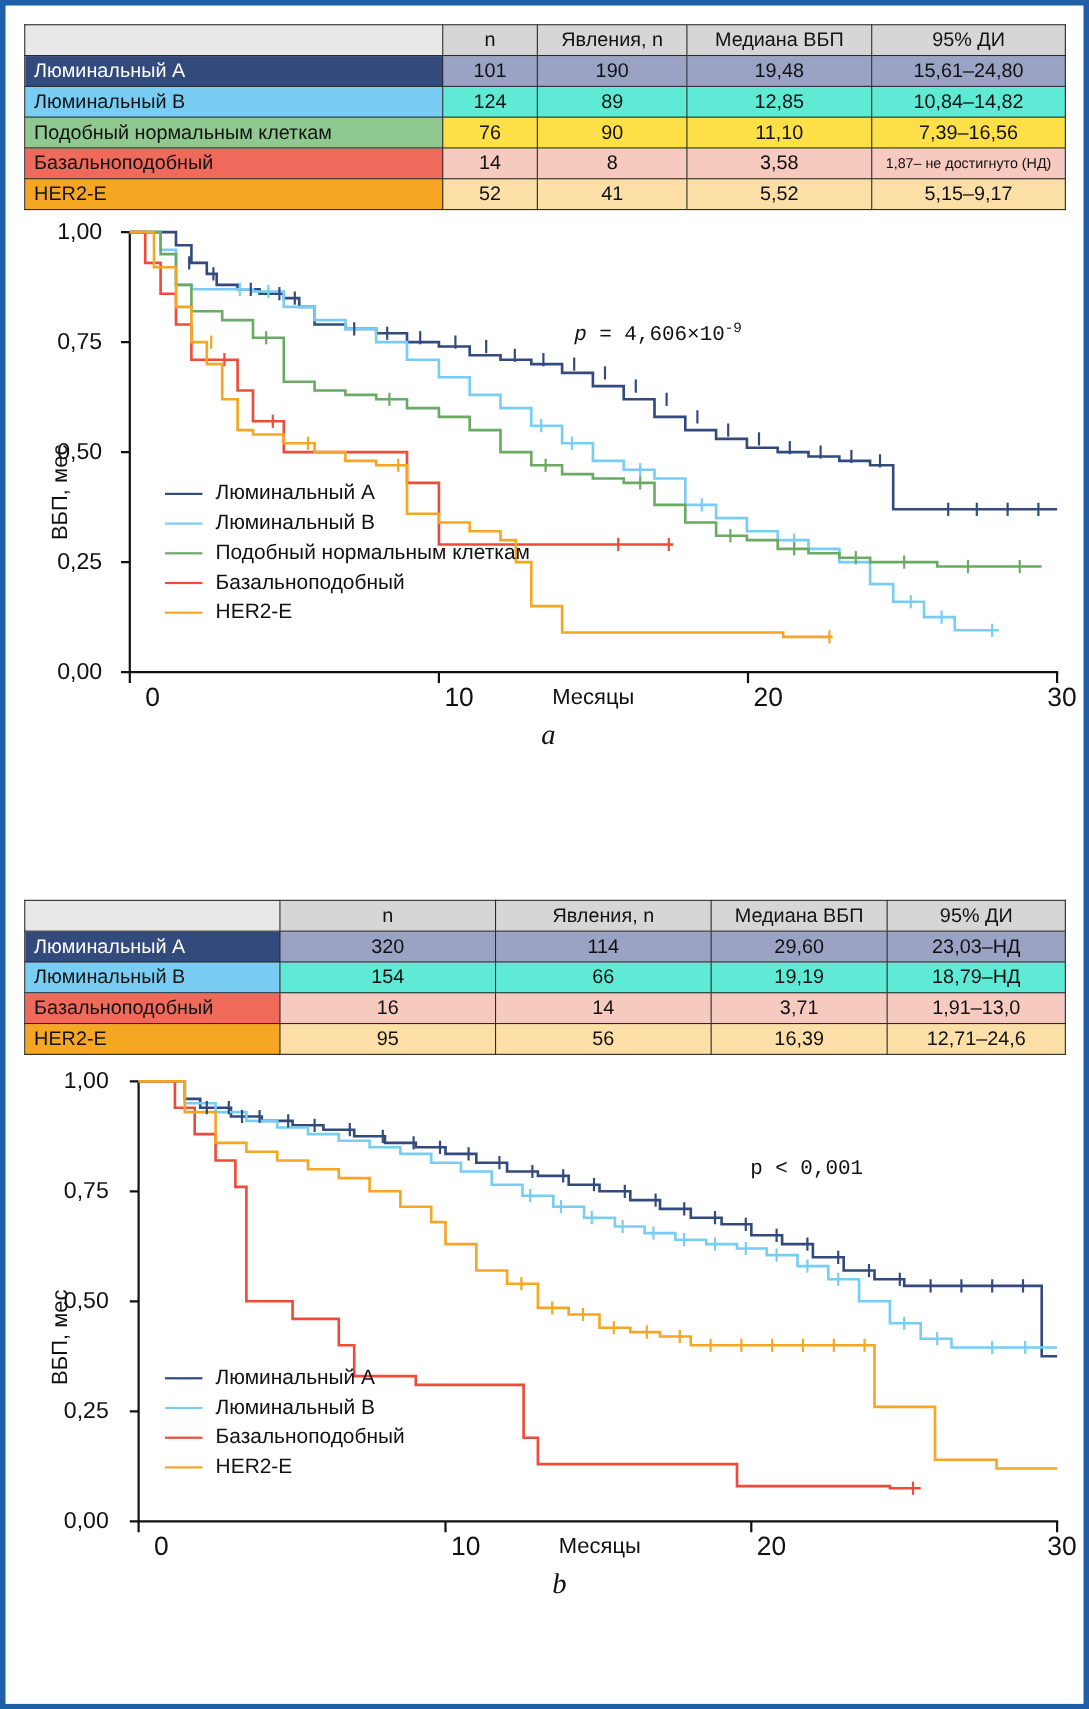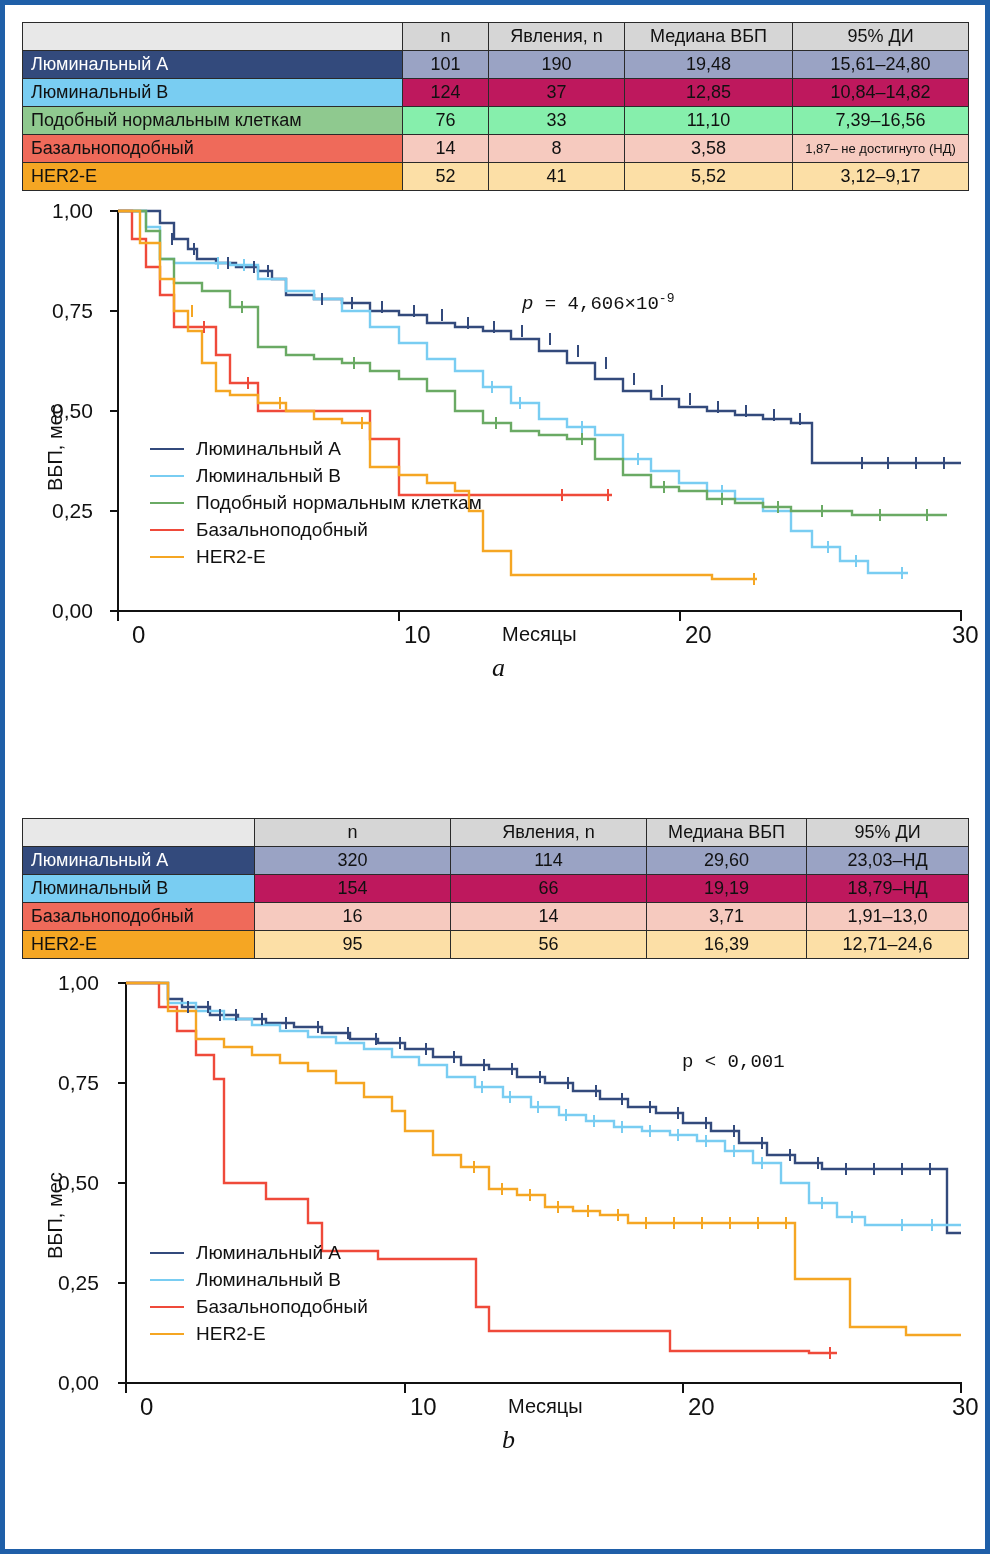--- a/index.html
+++ b/index.html
@@ -34,23 +34,23 @@
   table.km-table td.lbl{
     text-align:left;
     padding-left:8px;
   }
   .hdr{background:#d6d6d6;font-weight:400;}
   .hdr.empty{background:#e8e8e8;}
   
   .c-lumA-lbl{background:#334a7c;color:#ffffff;}
   .c-lumA-val{background:#9aa3c4;}
   .c-lumB-lbl{background:#79cdf2;color:#111;}
-  .c-lumB-val{background:#be185d;}
+  .c-lumB-val{background:#5eead4;}
   .c-norm-lbl{background:#8fc98f;color:#111;}
-  .c-norm-val{background:#86efac;}
+  .c-norm-val{background:#fde047;}
   .c-bas-lbl{background:#ef6a5a;color:#111;}
   .c-bas-val{background:#f6cabf;}
   .c-her-lbl{background:#f5a623;color:#111;}
   .c-her-val{background:#fcdfa6;}
   .small-ci{font-size:13px;}
   
   .chart-wrap{position:relative;}
   .axis-y-title{
     position:absolute;
     transform:rotate(-90deg);
@@ -111,44 +111,44 @@
       <tr>
         <td class="lbl c-lumA-lbl">Люминальный А</td>
         <td class="c-lumA-val">101</td>
         <td class="c-lumA-val">190</td>
         <td class="c-lumA-val">19,48</td>
         <td class="c-lumA-val">15,61–24,80</td>
       </tr>
       <tr>
         <td class="lbl c-lumB-lbl">Люминальный В</td>
         <td class="c-lumB-val">124</td>
-        <td class="c-lumB-val">37</td>
+        <td class="c-lumB-val">89</td>
         <td class="c-lumB-val">12,85</td>
         <td class="c-lumB-val">10,84–14,82</td>
       </tr>
       <tr>
         <td class="lbl c-norm-lbl">Подобный нормальным клеткам</td>
         <td class="c-norm-val">76</td>
-        <td class="c-norm-val">33</td>
+        <td class="c-norm-val">90</td>
         <td class="c-norm-val">11,10</td>
         <td class="c-norm-val">7,39–16,56</td>
       </tr>
       <tr>
         <td class="lbl c-bas-lbl">Базальноподобный</td>
         <td class="c-bas-val">14</td>
         <td class="c-bas-val">8</td>
         <td class="c-bas-val">3,58</td>
         <td class="c-bas-val small-ci">1,87– не достигнуто (НД)</td>
       </tr>
       <tr>
         <td class="lbl c-her-lbl">HER2-E</td>
         <td class="c-her-val">52</td>
         <td class="c-her-val">41</td>
         <td class="c-her-val">5,52</td>
-        <td class="c-her-val">3,12–9,17</td>
+        <td class="c-her-val">5,15–9,17</td>
       </tr>
     </tbody>
   </table>
 
   <div class="chart-wrap" style="height:490px;">
     <div class="axis-y-title" style="left:22px;top:300px;">ВБП, мес</div>
 
     <svg width="946" height="440" viewBox="0 0 946 440" style="position:absolute;left:0;top:10px;">
 
       <line x1="96" y1="10" x2="96" y2="410" stroke="#111" stroke-width="2"></line>

